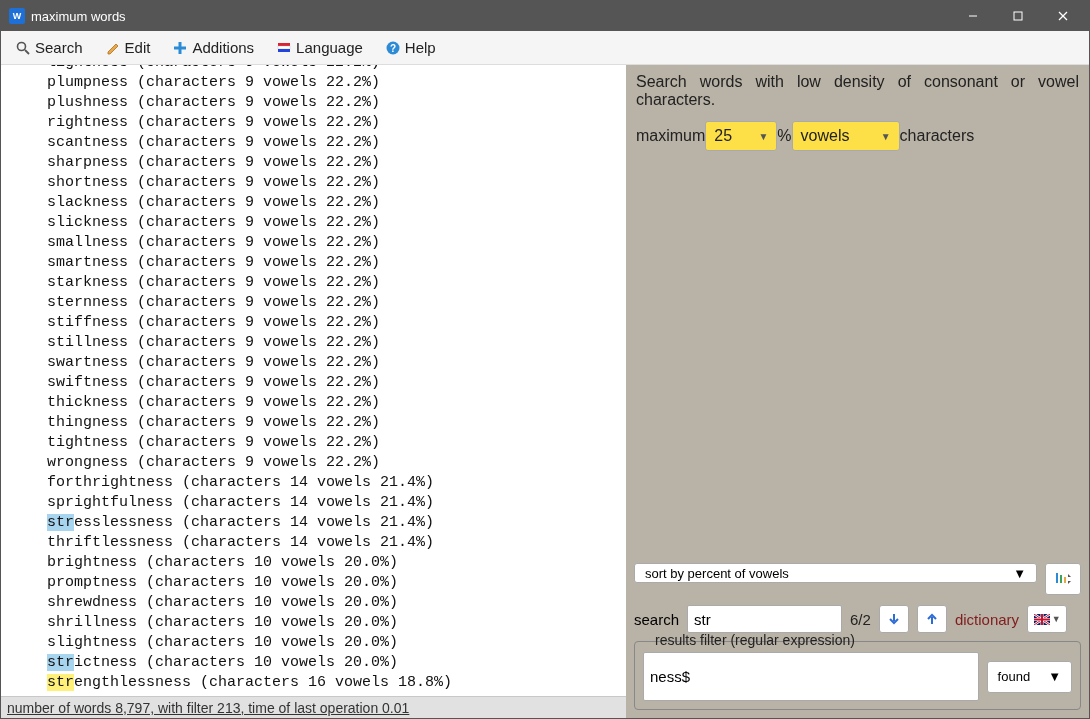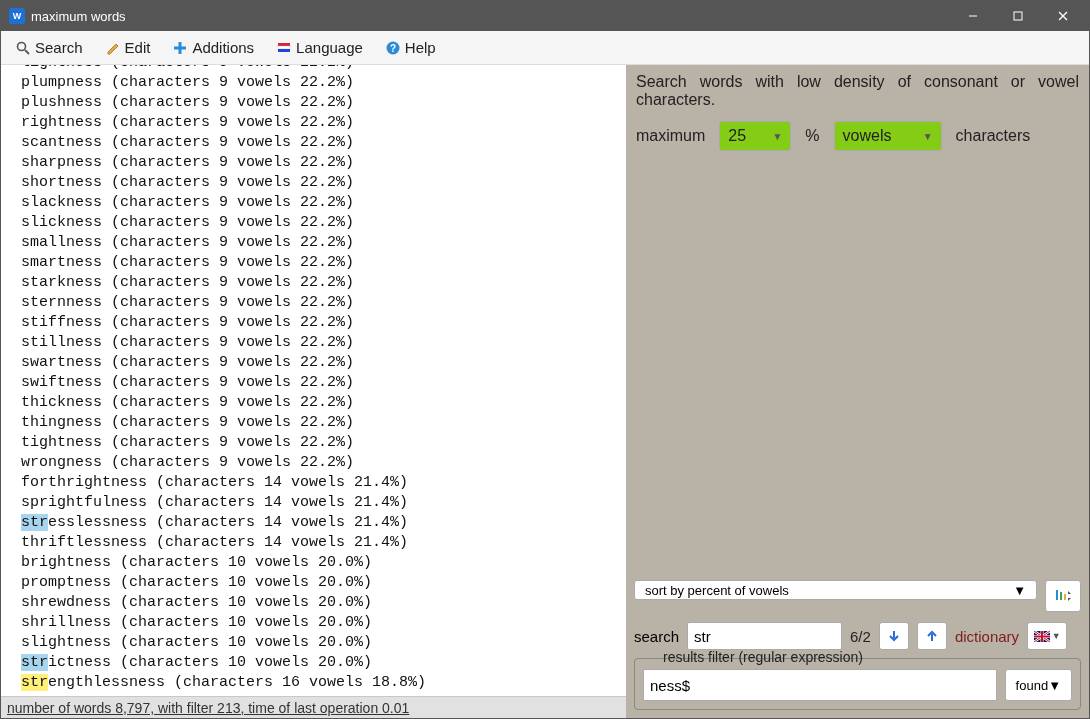--- a/index.html
+++ b/index.html
@@ -7,50 +7,50 @@
 .window { width: 1090px; height: 719px; display: flex; flex-direction: column; border: 1px solid #555; }
 .titlebar { background: #555; color: #fff; height: 30px; display: flex; align-items: center; padding: 0 4px 0 8px; }
 .titlebar .icon-app { width: 16px; height: 16px; background: #1e6fd6; display: inline-flex; align-items: center; justify-content: center; font-size: 9px; color: #fff; font-weight: bold; border-radius: 2px; margin-right: 6px; }
 .titlebar .spacer { flex: 1; }
 .titlebar .winbtn { width: 45px; height: 30px; display: flex; align-items: center; justify-content: center; color: #fff; }
 .menubar { background: #f5f5f5; border-bottom: 1px solid #ddd; height: 34px; display: flex; align-items: center; padding: 0 6px; gap: 6px; }
 .menuitem { display: flex; align-items: center; gap: 4px; padding: 4px 8px; font-size: 15px; color: #222; cursor: default; }
 .menuitem .mi-icon { width: 16px; height: 16px; display: inline-flex; align-items: center; justify-content: center; }
 .content { flex: 1; display: flex; min-height: 0; }
 .left { flex: 0 0 625px; display: flex; flex-direction: column; min-height: 0; background: #fff; }
-.results { flex: 1; overflow: hidden; font-family: "Consolas","Courier New",monospace; font-size: 15px; line-height: 20px; padding: 0 20px; white-space: pre; color: #111; }
+.results { flex: 1; overflow: hidden; font-family: "Consolas","Courier New",monospace; font-size: 15px; line-height: 20px; padding: 0 2px; white-space: pre; color: #111; margin-left: 44px; }
 .results .row { display: block; }
 .hl-blue { background: #a7d4ee; }
 .hl-yellow { background: #fff07a; }
 .statusbar { background: #e1e1e1; border-top: 1px solid #c8c8c8; padding: 2px 6px; font-size: 14px; color: #333; height: 22px; display: flex; align-items: center; text-decoration: underline; }
 .right { flex: 1; background: #b9b2a6; position: relative; display: flex; flex-direction: column; justify-content: space-between; }
 .right-bg { position: absolute; inset: 0; background:
   repeating-radial-gradient(circle at 20% 30%, rgba(255,255,255,0.12) 0 2px, transparent 2px 12px),
   repeating-radial-gradient(circle at 70% 60%, rgba(0,0,0,0.06) 0 2px, transparent 2px 14px),
   #b9b2a6; }
 .right > * { position: relative; }
 .desc { padding: 8px 10px; font-size: 16px; color: #222; text-align: justify; }
-.param-row { display: flex; align-items: center; gap: 14px; padding: 4px 10px 10px; font-size: 16px; color: #222; }
-.dd { background: #84cc16; border: 1px solid #aaa; border-radius: 3px; height: 30px; display: flex; align-items: center; padding: 0 8px; gap: 6px; cursor: default; }
+.param-row { display: flex; align-items: center; gap: 0; padding: 4px 10px 10px; font-size: 16px; color: #222; }
+.dd { background: #fde047; border: 1px solid #aaa; border-radius: 3px; height: 30px; display: flex; align-items: center; padding: 0 8px; gap: 6px; cursor: default; }
 .dd .caret { font-size: 10px; color: #555; }
 .right-spacer { flex: 1; }
 .sort-row { display: flex; gap: 8px; padding: 6px 8px; }
 .sort-dd { flex: 1; background: #fff; border: 1px solid #aaa; border-radius: 3px; height: 20px; display: flex; align-items: center; padding: 0 10px; justify-content: space-between; }
 .iconbtn { width: 36px; height: 32px; background: #fff; border: 1px solid #aaa; border-radius: 3px; display: flex; align-items: center; justify-content: center; cursor: default; }
 .search-row { display: flex; align-items: center; gap: 8px; padding: 4px 8px; font-size: 15px; }
 .textin { background: #fff; border: 1px solid #aaa; border-radius: 2px; height: 28px; padding: 0 6px; font-size: 15px; }
 .search-row .textin { width: 155px; }
 .counter { color: #222; }
 .arrowbtn { width: 30px; height: 28px; background: #fff; border: 1px solid #aaa; border-radius: 3px; display: flex; align-items: center; justify-content: center; cursor: default; }
 .dictlabel { color: #7f1d1d; }
 .flagbtn { width: 40px; height: 28px; background: #fff; border: 1px solid #aaa; border-radius: 3px; display: flex; align-items: center; justify-content: center; gap: 2px; }
 .fieldset { margin: 4px 8px 8px; border: 1px solid #888; border-radius: 4px; padding: 10px 8px 8px; position: relative; display: flex; gap: 8px; align-items: center; }
-.fieldset .legend { position: absolute; top: -10px; left: 24px; background: transparent; padding: 0 4px; font-size: 14px; color: #222; }
-.fieldset .textin { flex: 1; height: 32px; }
-.found-dd { background: #fff; border: 1px solid #aaa; border-radius: 3px; height: 32px; display: flex; align-items: center; padding: 0 10px; gap: 0; }
+.fieldset .legend { position: absolute; top: -10px; left: 16px; background: transparent; padding: 0 4px; font-size: 14px; color: #222; }
+.fieldset .textin { flex: 1; height: 49px; }
+.found-dd { background: #fff; border: 1px solid #aaa; border-radius: 3px; height: 32px; display: flex; align-items: center; padding: 0 10px; gap: 18px; }
 svg { display: block; }
 </style>
 </head>
 <body>
 
 <div class="window">
 
   <div class="titlebar">
     <span class="icon-app">W</span>
     <span>maximum words</span>

